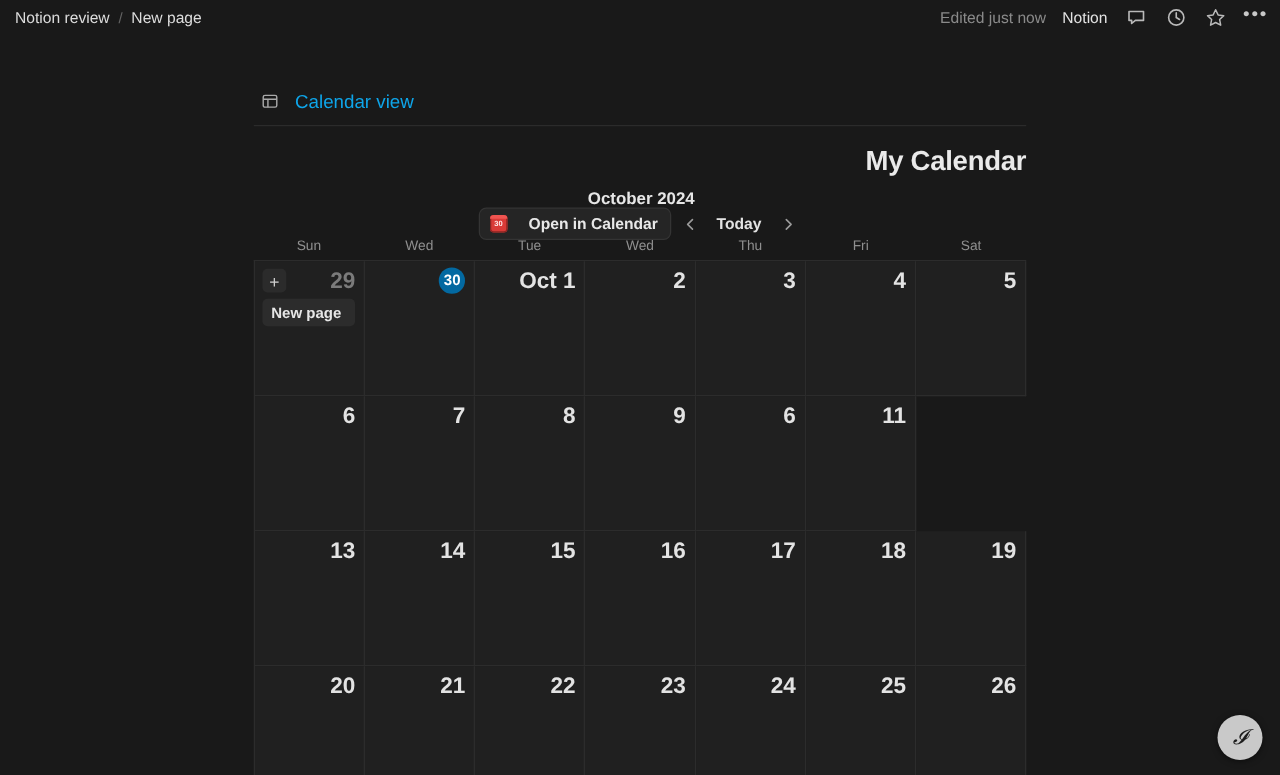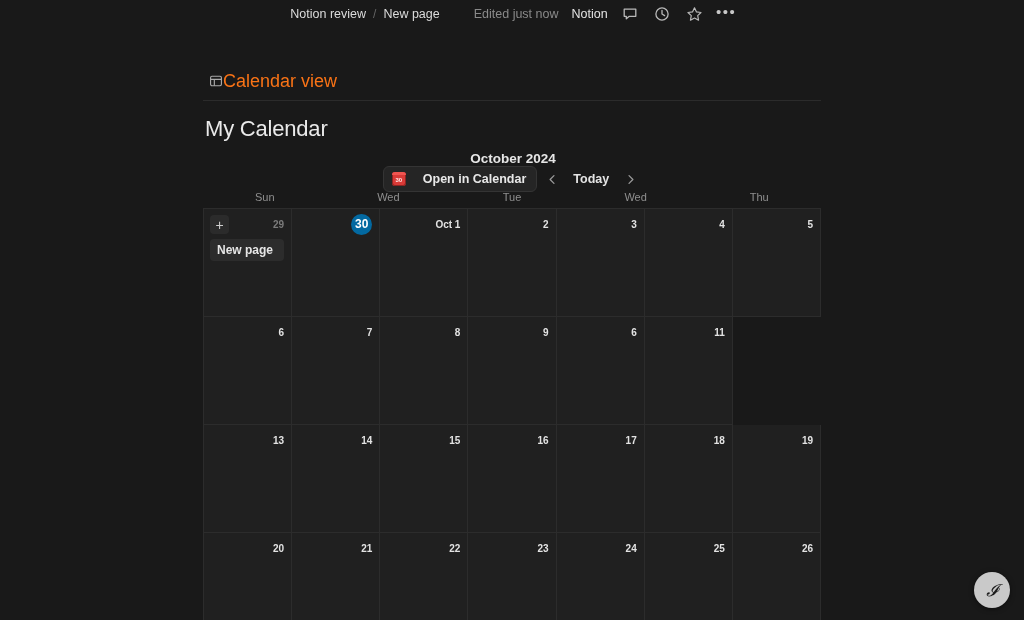--- a/index.html
+++ b/index.html
@@ -14,21 +14,21 @@
   }
 
   
   .topbar {
     position: absolute;
     top: 0; left: 0;
     width: 1024px;
     height: 28px;
     display: flex;
     align-items: center;
-    justify-content: center;
+    justify-content: space-between;
     padding: 0 10px 0 12px;
     background: #191919;
   }
   .breadcrumb {
     display: flex;
     align-items: center;
     gap: 7px;
     font-size: 12.5px;
     color: #d4d4d4;
     white-space: nowrap;
@@ -71,43 +71,44 @@
 
   .view-tabs {
     height: 30px;
     display: flex;
     align-items: center;
     margin-top: 66px;
   }
   .view-tab {
     display: flex;
     align-items: center;
-    gap: 0;
-    font-size: 18px;
-    color: #f97316;
+    gap: 13px;
+    font-size: 15px;
+    color: #0ea5e9;
     cursor: pointer;
     padding: 2px 4px 2px 6px;
     border-radius: 4px;
   }
   .view-tab .ic { display: flex; color: #a9a9a9; }
 
   .tabs-divider {
     height: 1px;
     background: #2b2b2b;
     width: 618px;
     margin-top: 4px;
   }
 
   .page-title {
     font-size: 22px;
-    font-weight: normal;
+    font-weight: bold;
     color: #eaeaea;
     letter-spacing: -0.2px;
     margin-top: 15px;
     padding-left: 2px;
+    text-align: right;
   }
 
   .cal-toolbar {
     height: 32px;
     margin-top: 9px;
     display: flex;
     align-items: center;
     justify-content: space-between;
     flex-direction: column;
   }
@@ -175,21 +176,21 @@
     font-weight: bold;
     color: #e3e3e3;
     cursor: pointer;
     padding: 4px 6px;
     border-radius: 4px;
   }
 
   
   .weekday-row {
     display: grid;
-    grid-template-columns: repeat(5, 1fr);
+    grid-template-columns: repeat(7, 1fr);
     height: 21px;
     margin-top: 4px;
   }
   .weekday {
     font-size: 11px;
     color: #8f8f8f;
     text-align: center;
     line-height: 21px;
     user-select: none;
   }
@@ -228,21 +229,21 @@
     background: #2b2b2b;
     display: flex;
     align-items: center;
     justify-content: center;
     color: #cfcfcf;
     font-size: 14px;
     line-height: 1;
     cursor: pointer;
   }
   .day-num {
-    font-size: 10px;
+    font-size: 18px;
     font-weight: bold;
     color: #e3e3e3;
     line-height: 19px;
   }
   .day-num.muted { color: #7b7b7b; }
   .day-num.today {
     background: #0369a1;
     color: #ffffff;
     width: 21px;
     height: 21px;

